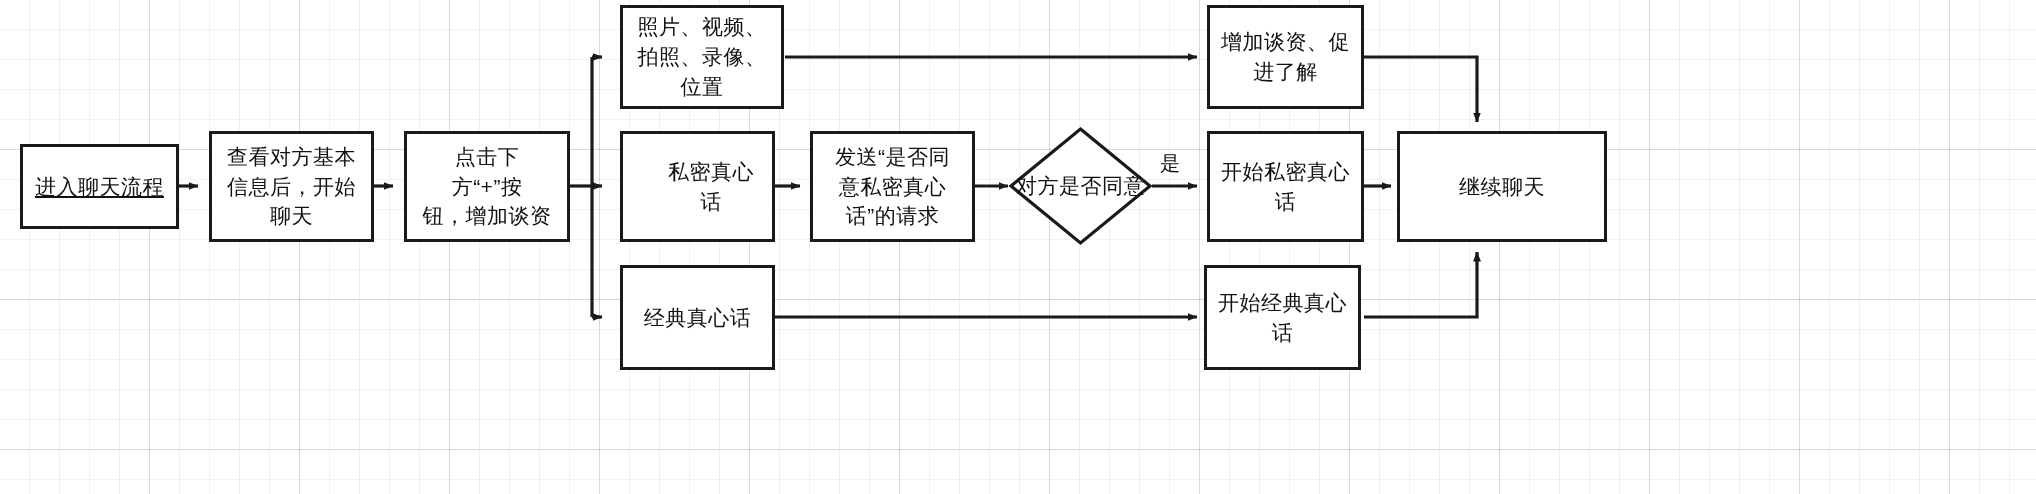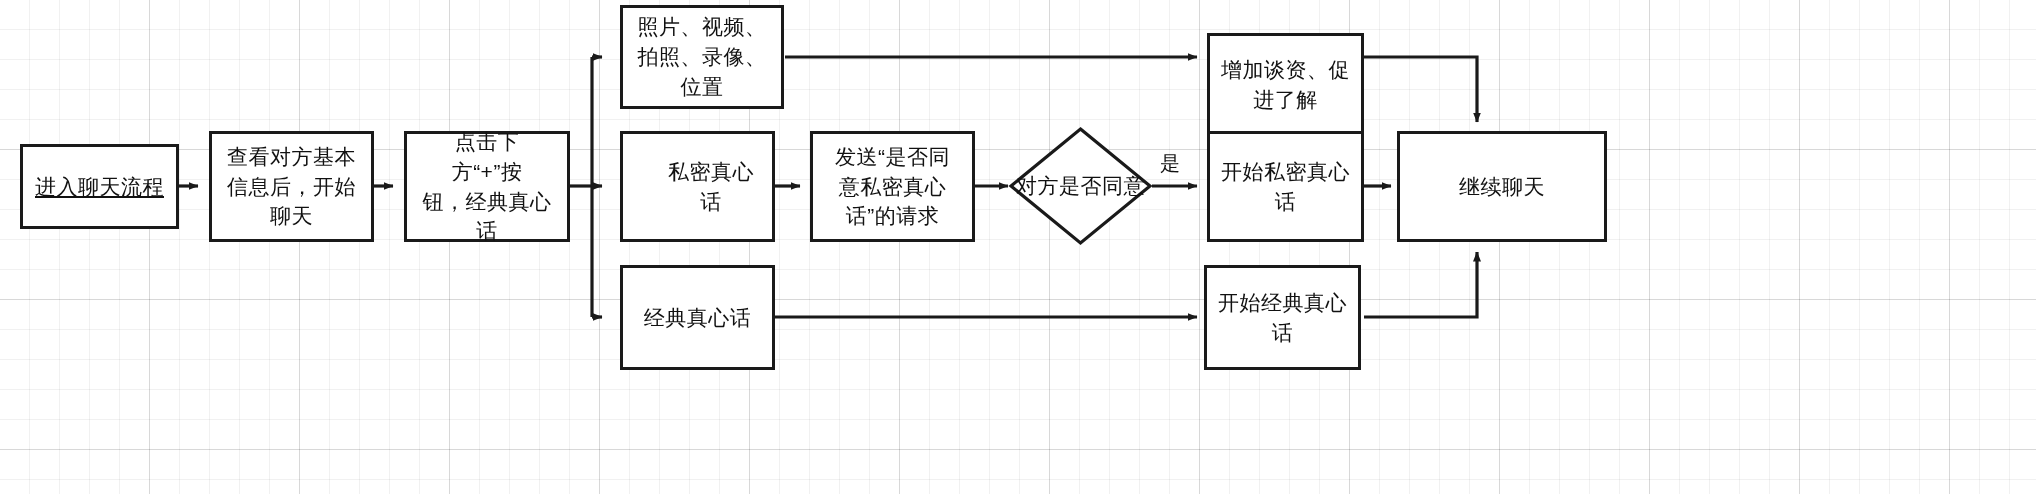--- a/index.html
+++ b/index.html
@@ -110,21 +110,21 @@
   </svg>
 
   <div class="node" style="left:20px;top:144px;width:159px;height:85px;text-decoration:underline;">进入聊天流程</div>
 
   <div class="node" style="left:209px;top:131px;width:165px;height:111px;">查看对方基本
 信息后，开始
 聊天</div>
 
   <div class="node" style="left:404px;top:131px;width:166px;height:111px;">点击下
 方“+”按
-钮，经典真心话</div>
+钮，增加谈资</div>
 
   <div class="node" style="left:620px;top:5px;width:164px;height:104px;">照片、视频、
 拍照、录像、
 位置</div>
 
   <div class="node" style="left:620px;top:131px;width:155px;height:111px;padding-left:37px;">私密真心话</div>
 
   <div class="node" style="left:620px;top:265px;width:155px;height:105px;">经典真心话</div>
 
   <div class="node" style="left:810px;top:131px;width:165px;height:111px;">发送“是否同
@@ -133,21 +133,21 @@
 
   <div class="diamond" style="left:1008px;top:126px;width:145px;height:120px;">
     <svg class="dshape" viewBox="0 0 145 120" xmlns="http://www.w3.org/2000/svg" preserveAspectRatio="none">
       <polygon points="72.5,3 142,60 72.5,117 3,60" fill="#ffffff" stroke="#1a1a1a" stroke-width="3.2"></polygon>
     </svg>
     <span class="dlabel">对方是否同意</span>
   </div>
 
   <div class="edge-label" style="left:1160px;top:150px;">是</div>
 
-  <div class="node" style="left:1207px;top:5px;width:157px;height:104px;margin-top:28px;">增加谈资、促
+  <div class="node" style="left:1207px;top:5px;width:157px;height:104px;">增加谈资、促
 进了解</div>
 
   <div class="node" style="left:1207px;top:131px;width:157px;height:111px;text-align:center;">开始私密真心
 话</div>
 
   <div class="node" style="left:1204px;top:265px;width:157px;height:105px;">开始经典真心
 话</div>
 
   <div class="node" style="left:1397px;top:131px;width:210px;height:111px;">继续聊天</div>
 

